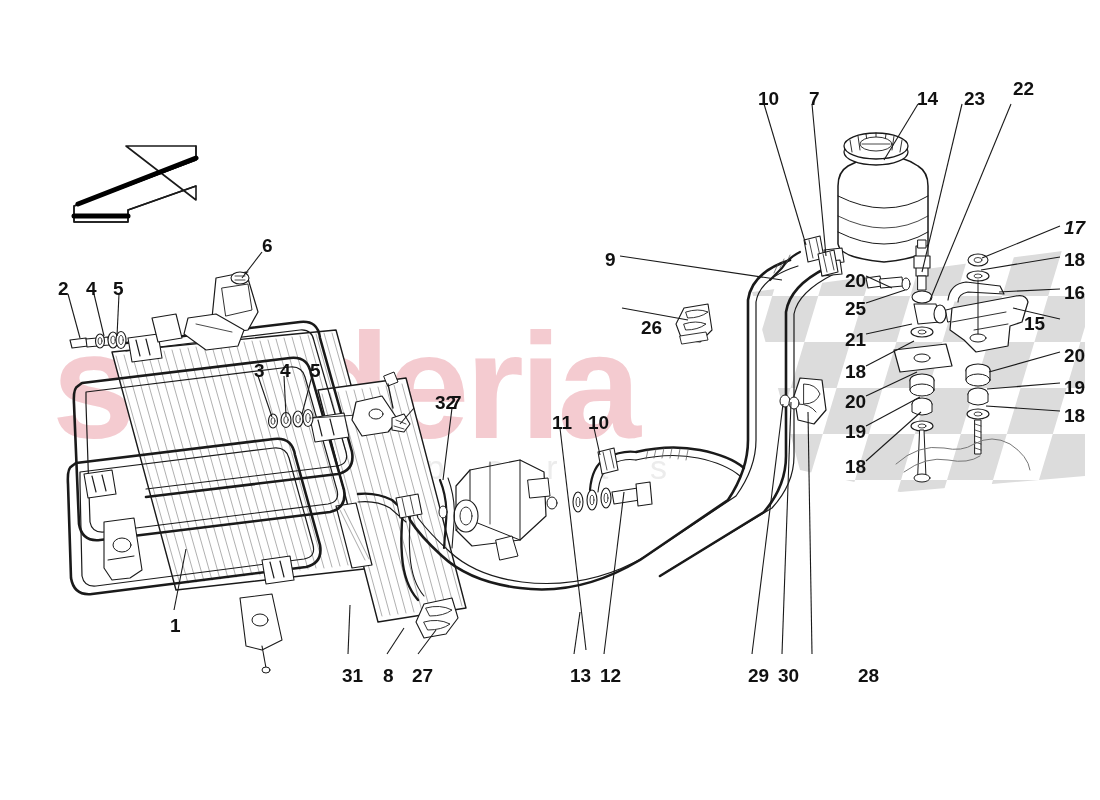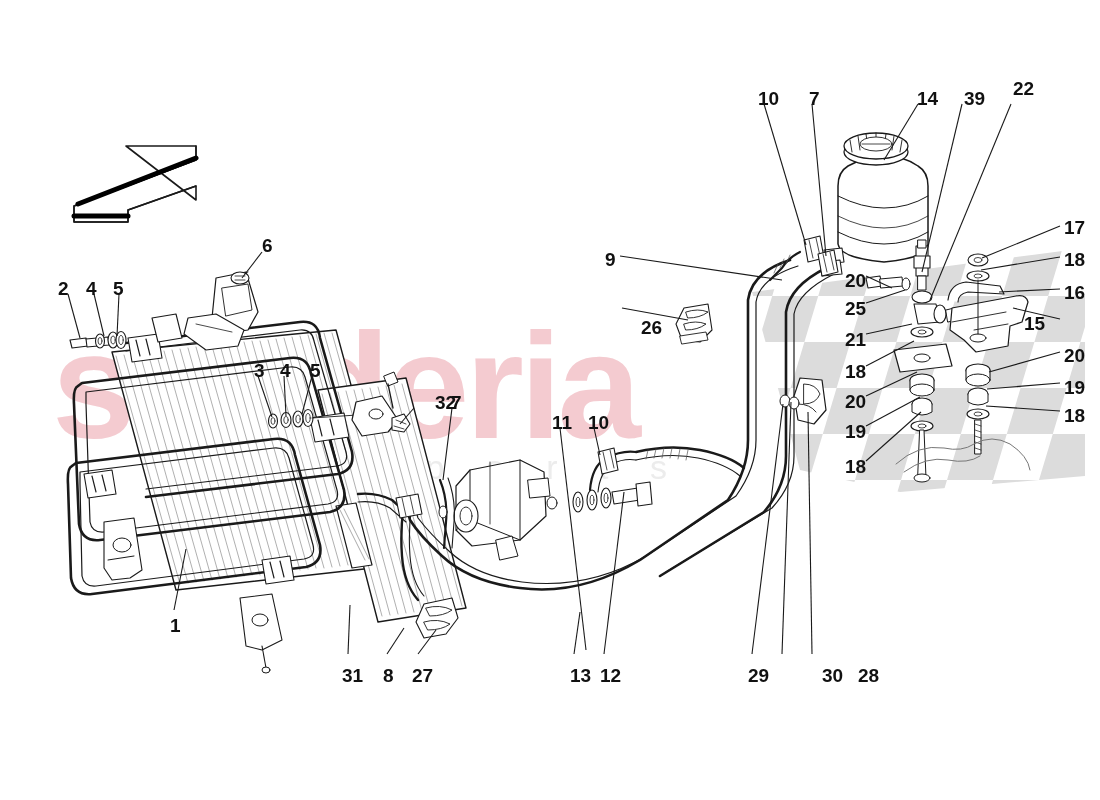--- a/index.html
+++ b/index.html
@@ -490,34 +490,34 @@
       <div class="callout" style="left: 412px; top: 666px;">27</div>
       <div class="callout" style="left: 552px; top: 413px; text-align: right;">11</div>
       <div class="callout" style="left: 588px; top: 413px;">10</div>
       <div class="callout" style="left: 570px; top: 666px;">13</div>
       <div class="callout" style="left: 600px; top: 666px;">12</div>
       <div class="callout" style="left: 605px; top: 250px;">9</div>
       <div class="callout" style="left: 601px; top: 318px; margin-left: 40px;">26</div>
       <div class="callout" style="left: 758px; top: 89px;">10</div>
       <div class="callout" style="left: 809px; top: 89px;">7</div>
       <div class="callout" style="left: 917px; top: 89px;">14</div>
-      <div class="callout" style="left: 964px; top: 89px;">39</div>
+      <div class="callout" style="left: 964px; top: 89px;">23</div>
       <div class="callout" style="left: 1013px; top: 79px;">22</div>
       <div class="callout" style="left: 845px; top: 271px;">20</div>
       <div class="callout" style="left: 845px; top: 299px;">25</div>
       <div class="callout" style="left: 845px; top: 330px;">21</div>
       <div class="callout" style="left: 845px; top: 362px;">18</div>
       <div class="callout" style="left: 845px; top: 392px;">20</div>
       <div class="callout" style="left: 845px; top: 422px;">19</div>
       <div class="callout" style="left: 845px; top: 457px;">18</div>
-      <div class="callout" style="left: 1064px; top: 218px;">17</div>
+      <div class="callout" style="left: 1064px; top: 218px; font-style: italic;">17</div>
       <div class="callout" style="left: 1064px; top: 250px;">18</div>
       <div class="callout" style="left: 1064px; top: 283px;">16</div>
       <div class="callout" style="left: 1024px; top: 314px;">15</div>
       <div class="callout" style="left: 1064px; top: 346px;">20</div>
       <div class="callout" style="left: 1064px; top: 378px;">19</div>
       <div class="callout" style="left: 1064px; top: 406px;">18</div>
       <div class="callout" style="left: 748px; top: 666px;">29</div>
-      <div class="callout" style="left: 778px; top: 666px; margin-left: 44px;">30</div>
+      <div class="callout" style="left: 778px; top: 666px;">30</div>
       <div class="callout" style="left: 810px; top: 666px; margin-left: 48px;">28</div>
     </div>
 
 </div>
 
 </body></html>

